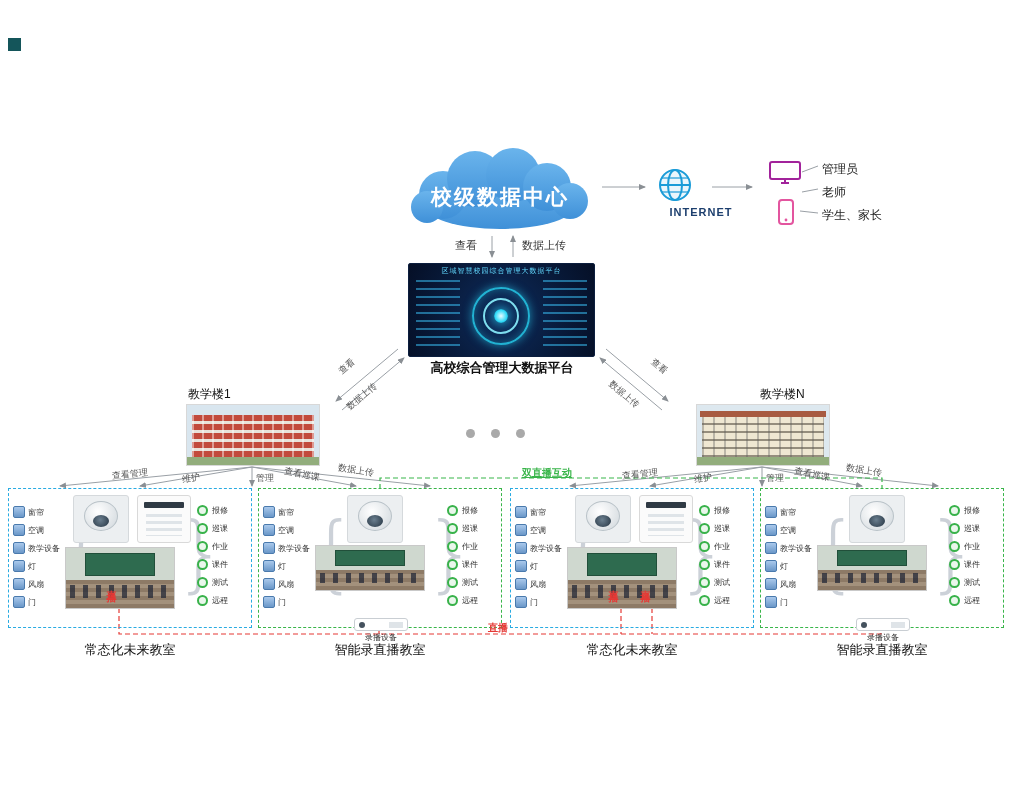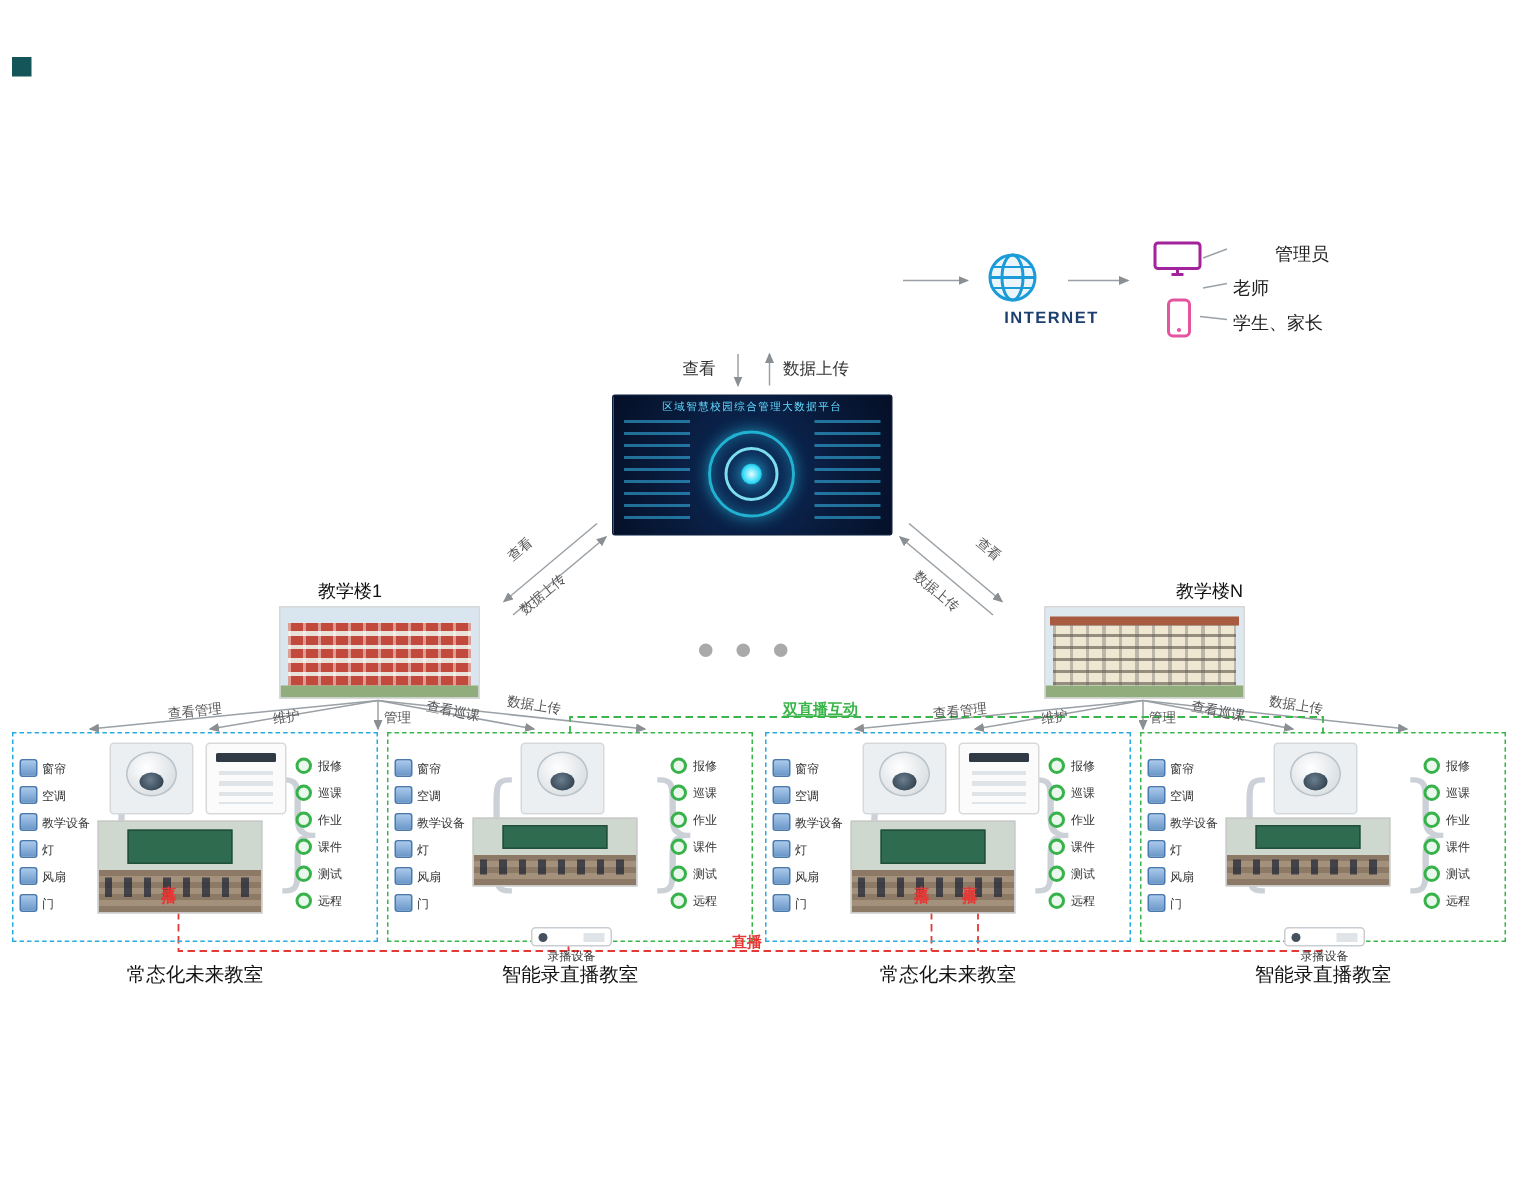--- a/index.html
+++ b/index.html
@@ -52,21 +52,21 @@
   .bld .ground{position:absolute;left:0;right:0;bottom:0;height:8px;background:#92ad7c;}
   #bld1{left:186px;top:404px;background:#d9e6ef;}
   #bld1 .body{position:absolute;left:5px;right:5px;top:10px;bottom:8px;
       background:repeating-linear-gradient(90deg, rgba(255,255,255,.45) 0 2px, rgba(0,0,0,0) 2px 10px),
                  repeating-linear-gradient(#c24a3c 0 6px, #e8e2da 6px 9px);}
   #bldN{left:696px;top:404px;background:#dde8ef;}
   #bldN .roof{position:absolute;left:3px;right:3px;top:6px;height:6px;background:#a85b41;}
   #bldN .body{position:absolute;left:5px;right:5px;top:12px;bottom:8px;
       background:repeating-linear-gradient(90deg, rgba(90,90,90,.35) 0 2px, rgba(0,0,0,0) 2px 11px),
                  repeating-linear-gradient(#efe7d2 0 6px, #958d7d 6px 8px);}
-  .bld-label{font-size:12px;color:#111;font-weight:500;margin-left:24px;}
+  .bld-label{font-size:12px;color:#111;font-weight:500;}
   #bld1-label{left:188px;top:386px;} #bldN-label{left:760px;top:386px;}
 
   .more-dots{left:466px;top:429px;display:flex;gap:16px;}
   .more-dots span{width:9px;height:9px;border-radius:50%;background:#a9a9a9;}
 
   
   .classroom{position:absolute;z-index:2;top:488px;width:244px;height:140px;border:1px dashed #29abe2;}
   .classroom.live{border-color:#39b54a;}
   .iot-col{position:absolute;left:4px;top:14px;width:54px;z-index:2;}
   .iot-row{display:flex;align-items:center;gap:3px;height:18px;}
@@ -145,20 +145,40 @@
     <line class="w arrow" x1="762" y1="467" x2="938" y2="486"></line>
     <path class="g" d="M380,489 V478 H882 V489"></path>
     <path class="r" d="M119,608 V634 H881 V624"></path>
     <path class="r" d="M379,622 V634"></path>
     <path class="r" d="M621,608 V634"></path>
     <path class="r" d="M652,608 V634"></path>
   </svg>
 
   <div class="abs corner-mark"></div>
 
+  <div class="abs cloud">
+    <svg width="210" height="92" viewBox="0 0 210 92">
+      <defs>
+        <linearGradient id="cg" x1="0" y1="0" x2="0" y2="1">
+          <stop offset="0" stop-color="#6ab4ec"></stop>
+            <stop offset="1" stop-color="#3f90d8"></stop>
+        </linearGradient>
+      </defs>
+      <g fill="url(#cg)">
+        <ellipse cx="105" cy="60" rx="78" ry="26"></ellipse>
+        <circle cx="48" cy="52" r="24"></circle>
+        <circle cx="80" cy="36" r="28"></circle>
+        <circle cx="118" cy="32" r="27"></circle>
+        <circle cx="152" cy="44" r="24"></circle>
+        <circle cx="175" cy="58" r="18"></circle>
+        <circle cx="32" cy="64" r="16"></circle>
+      </g>
+    </svg>
+    <div class="cloud-label">校级数据中心</div>
+  </div>
 
   <div class="abs internet-ic">
     <svg width="40" height="40" viewBox="0 0 40 40">
       <g fill="none" stroke="#1b9cd8" stroke-width="2">
         <circle cx="20" cy="20" r="15" fill="#eaf6fc"></circle>
         <ellipse cx="20" cy="20" rx="7" ry="15"></ellipse>
         <path d="M5,20 H35"></path>
         <path d="M7,13 H33" stroke-width="1.2"></path>
         <path d="M7,27 H33" stroke-width="1.2"></path>
       </g>
@@ -171,35 +191,36 @@
       <rect x="2" y="2" width="30" height="17" rx="2"></rect>
       <path d="M13,23 H21 M17,19 V23"></path>
     </svg>
   </div>
   <div class="abs phone-ic">
     <svg width="18" height="28" viewBox="0 0 18 28" fill="none" stroke="#e3559f" stroke-width="2">
       <rect x="2" y="2" width="14" height="24" rx="3"></rect>
       <circle cx="9" cy="22" r="1.4" fill="#e3559f" stroke="none"></circle>
     </svg>
   </div>
-  <div class="abs user-label" style="top:161px;margin-left:28px;">管理员</div>
+  <div class="abs user-label" style="top:161px;">管理员</div>
   <div class="abs user-label" style="top:184px;">老师</div>
   <div class="abs user-label" style="top:207px;">学生、家长</div>
 
   <div class="sm" style="left:455px;top:238px;">查看</div>
   <div class="sm" style="left:522px;top:238px;">数据上传</div>
 
   <div class="abs dash">
     <div class="dash-title">区域智慧校园综合管理大数据平台</div>
     <div class="dash-side l"></div>
     <div class="dash-side rt"></div>
     <div class="dash-ring"></div>
     <div class="dash-ring inner"></div>
     <div class="dash-core"></div>
   </div>
+  <div class="abs platform-caption">高校综合管理大数据平台</div>
 
   <div class="lk" style="left:338px;top:360px;transform:rotate(-40deg);">查看</div>
   <div class="lk" style="left:344px;top:390px;transform:rotate(-40deg);">数据上传</div>
   <div class="lk" style="left:650px;top:360px;transform:rotate(40deg);">查看</div>
   <div class="lk" style="left:606px;top:388px;transform:rotate(40deg);">数据上传</div>
 
   <div class="abs bld-label" id="bld1-label">教学楼1</div>
   <div class="bld" id="bld1">
     <div class="body"></div>
     <div class="ground"></div>

